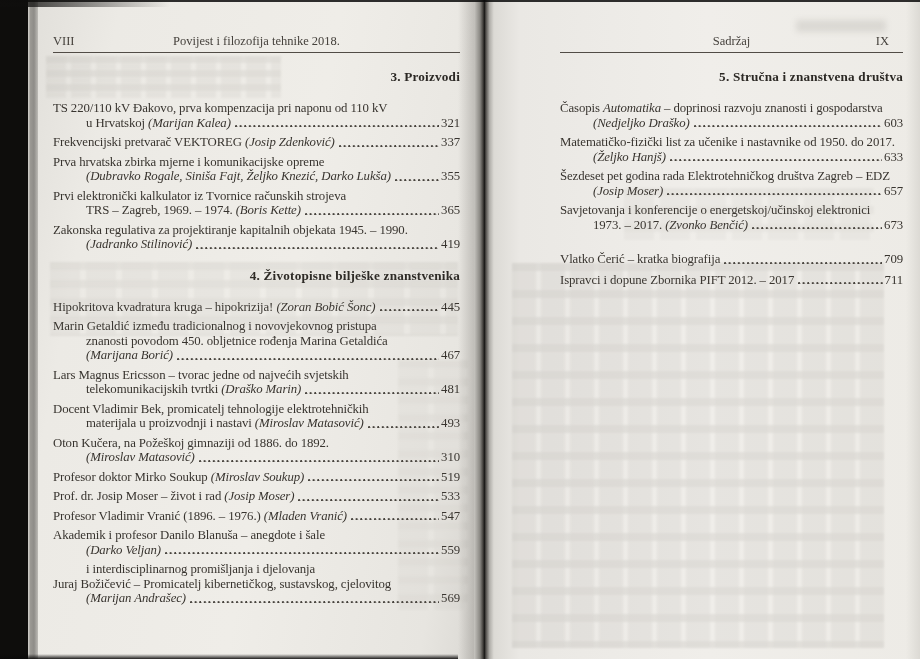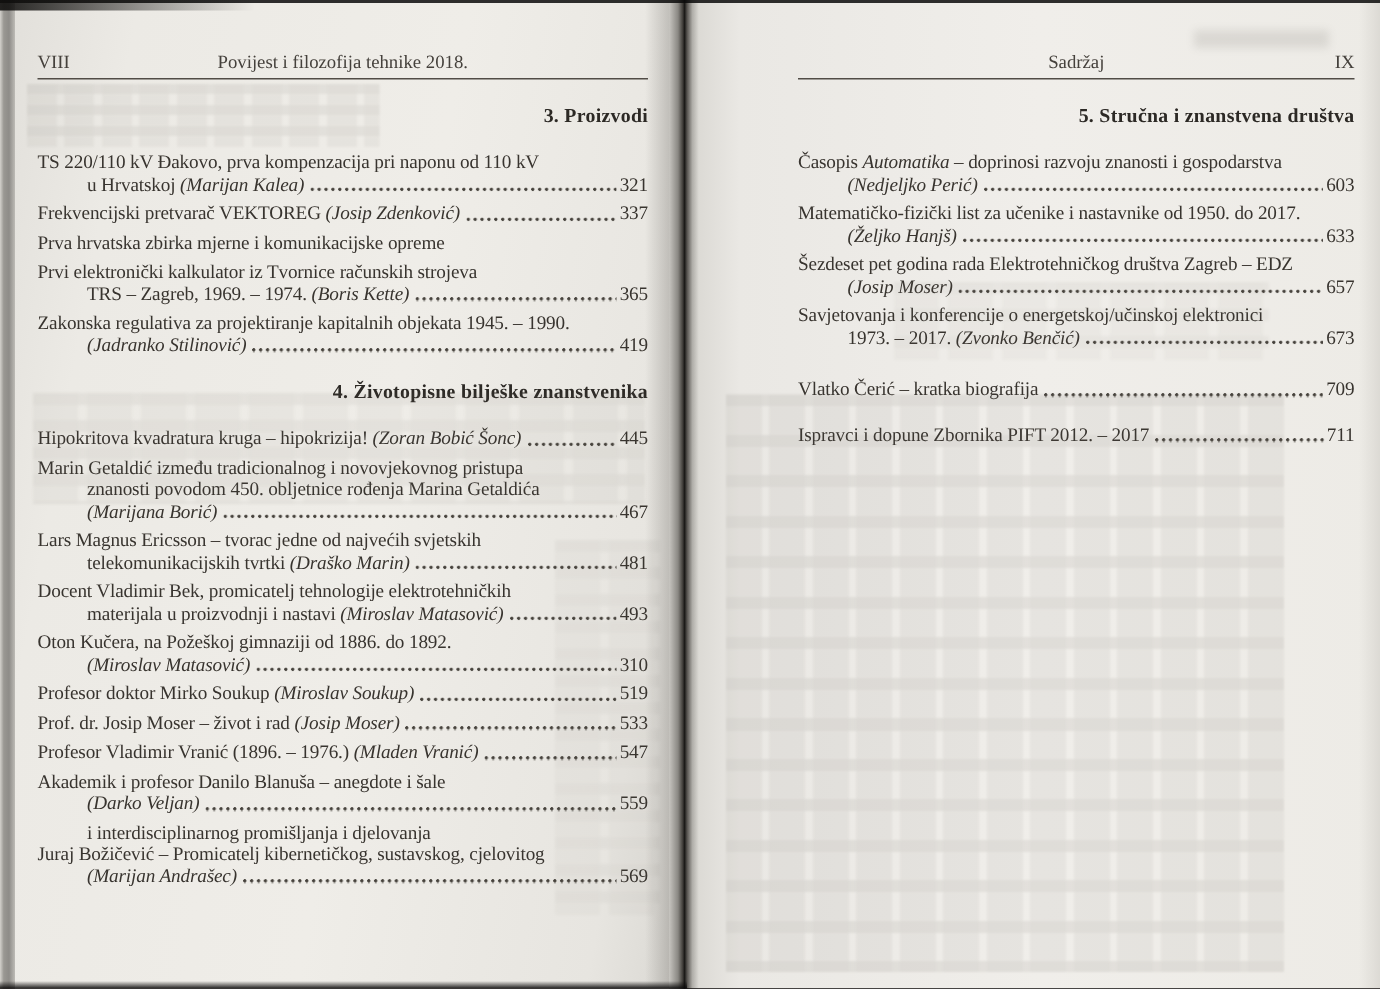--- a/index.html
+++ b/index.html
@@ -1,36 +1,36 @@
 <!DOCTYPE html>
 <html><head>
 <meta charset="utf-8">
 <style>
   html,body{margin:0;padding:0;overflow:hidden;}
   body{width:920px;height:659px;background:#0e0d0c;font-family:"Liberation Serif",serif;position:relative;}
-  .scan{position:absolute;inset:0;display:flex;}
+  .scan{position:absolute;inset:0;display:flex;padding-left:28px;}
   .left-edge{width:10px;background:linear-gradient(to right,#d4d2cd 0,#9a9893 25%,#8e8c88 60%,#bdbbb6 100%);}
   .page{position:relative;overflow:hidden;color:#38342f;box-sizing:border-box;}
   .page-left{width:436px;background:linear-gradient(100deg,#e2e0db 0,#eceae5 15%,#efede8 55%,#e7e5e0 90%,#dbd9d4 100%);padding:34px 14px 0 15px;}
   .page-left::after{content:"";position:absolute;right:0;top:0;bottom:0;width:16px;background:linear-gradient(to left,rgba(120,117,112,.35),rgba(120,117,112,0));pointer-events:none;}
   .gutter{width:20px;background:linear-gradient(to right,#c7c5c0 0,#8a8883 30%,#44413d 45%,#191816 52%,#55524e 60%,#b0aea9 78%,#dddbd6 100%);}
   .page-right{flex:1;background:linear-gradient(to right,#dcdad5 0,#eae8e4 6%,#f0eeea 50%,#edebe6 100%);padding:34px 17px 0 66px;}
   .page-right::after{content:"";position:absolute;right:0;top:0;bottom:0;width:14px;background:linear-gradient(to left,rgba(160,157,150,.22),rgba(160,157,150,0));pointer-events:none;}
 
   .page-header{position:relative;height:15px;font-size:12.5px;line-height:15px;color:#45413c;}
   .page-header .folio{position:absolute;top:0;}
-  .folio-l{left:0;} .folio-r{right:0;}
+  .folio-l{left:0;} .folio-r{right:14px;}
   .page-header .rt{display:block;text-align:center;}
   .header-rule{height:0;border-bottom:1.6px solid #514c46;margin-top:3px;}
 
   .sec-heading{font-weight:bold;text-align:right;font-size:13.2px;color:#2c2925;margin:16px 0 16px 0;letter-spacing:.2px;}
   .sec-heading + .entry{margin-top:2px;}
   .entry{margin-bottom:5px;}
   .entry.gap-m{margin-top:20px;}
-  .entry.gap-l{margin-top:16px;}
+  .entry.gap-l{margin-top:6px;}
   .line{font-size:12.8px;line-height:14.5px;white-space:nowrap;letter-spacing:-0.1px;}
   .line span{white-space:pre;}
   .line.indent{padding-left:33px;}
   .line.last{display:flex;align-items:baseline;}
   .it{font-style:italic;}
   .dots{flex:1 1 auto;height:10px;align-self:flex-end;margin:0 2px 2px 4px;min-width:12px;
         background-image:radial-gradient(circle at 1.2px 1.2px,#46423c 0.9px,rgba(0,0,0,0) 1.3px);
         background-size:4.6px 3px;background-repeat:repeat-x;background-position:left bottom;}
   .pg{text-align:center;}
 
@@ -77,20 +77,25 @@
         <div class="entry">
           <div class="line last">
             <span>Frekvencijski pretvarač VEKTOREG </span>
             <span class="it">(Josip Zdenković)</span>
             <span class="dots"></span>
             <span class="pg">337</span>
           </div>
         </div>
         <div class="entry">
           <div class="line"><span>Prva hrvatska zbirka mjerne i komunikacijske opreme</span></div>
+          <div class="line indent last">
+            <span class="it">(Dubravko Rogale, Siniša Fajt, Željko Knezić, Darko Lukša)</span>
+            <span class="dots"></span>
+            <span class="pg">355</span>
+          </div>
         </div>
         <div class="entry">
           <div class="line"><span>Prvi elektronički kalkulator iz Tvornice računskih strojeva</span></div>
           <div class="line indent last">
             <span>TRS – Zagreb, 1969. – 1974. </span>
             <span class="it">(Boris Kette)</span>
             <span class="dots"></span>
             <span class="pg">365</span>
           </div>
         </div>
@@ -199,21 +204,21 @@
     <div class="page-header">
       <span class="rt">Sadržaj</span>
       <span class="folio folio-r">IX</span>
     </div>
     <div class="header-rule"></div>
     <div id="right-toc">
         <div class="sec-heading">5. Stručna i znanstvena društva</div>
         <div class="entry">
           <div class="line"><span>Časopis </span><span class="it">Automatika</span><span> – doprinosi razvoju znanosti i gospodarstva</span></div>
           <div class="line indent last">
-            <span class="it">(Nedjeljko Perić)</span>
+            <span class="it">(Nedjeljko Draško)</span>
             <span class="dots"></span>
             <span class="pg">603</span>
           </div>
         </div>
         <div class="entry">
           <div class="line"><span>Matematičko-fizički list za učenike i nastavnike od 1950. do 2017.</span></div>
           <div class="line indent last">
             <span class="it">(Željko Hanjš)</span>
             <span class="dots"></span>
             <span class="pg">633</span>

